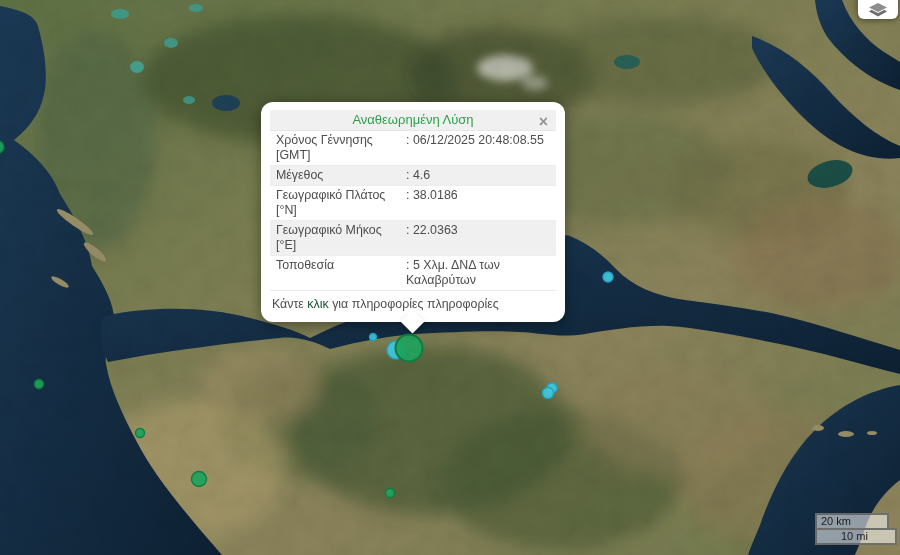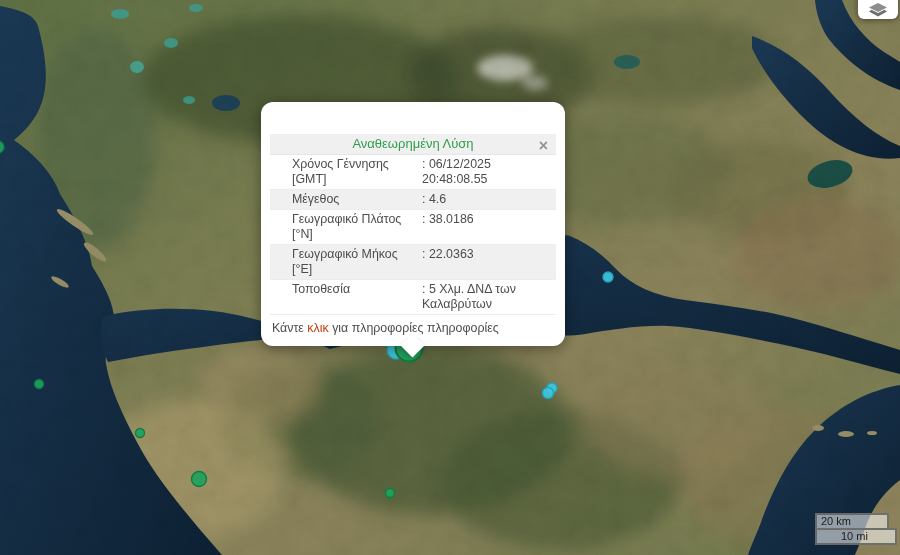--- a/index.html
+++ b/index.html
@@ -10,24 +10,24 @@
   
   .popup{position:absolute;left:261px;top:102px;width:304px;box-sizing:border-box;
          background:#fff;border-radius:12px;padding:8px 9px 9px 9px;
          box-shadow:0 3px 14px rgba(0,0,0,.4);color:#4d4d4d;font-size:12.4px;line-height:15px;}
   .popup-tip{position:absolute;left:50%;bottom:-8px;width:17px;height:17px;margin-left:-9px;
          background:#fff;transform:rotate(45deg);box-shadow:2px 2px 6px rgba(0,0,0,.18);}
   .popup-inner{position:relative;background:#fff;}
   .popup-close{position:absolute;top:5px;right:8px;color:#959595;font-size:16px;
          line-height:14px;font-weight:bold;cursor:pointer;font-family:"Liberation Sans",sans-serif;}
   .popup-title{background:#f0f0f0;text-align:center;font-size:13px;padding:2px 0 3px 0;
-         border-bottom:1px solid #e6e6e6;margin-top:24px;}
+         border-bottom:1px solid #e6e6e6;}
   .prow{display:flex;padding:2px 6px;border-bottom:1px solid #ececec;}
   .prow:nth-child(even){background:#f0f0f0;}
-  .plabel{flex:0 0 126px;padding-right:4px;margin-left:16px;}
+  .plabel{flex:0 0 126px;padding-right:4px;}
   .pvalue{flex:1;}
   .popup-footer{padding:6px 2px 1px 2px;}
   .popup-footer a{text-decoration:none;cursor:pointer;}
 
   
   .layers-ctl{position:absolute;top:-16px;right:2px;width:40px;height:35px;background:#fff;
          border-radius:6px;box-shadow:0 1px 6px rgba(0,0,0,.45);
          display:flex;align-items:flex-end;justify-content:center;cursor:pointer;}
   .layers-ctl svg{margin-bottom:2px;}
 
@@ -193,18 +193,18 @@
           <div class="prow">
             <div class="plabel">Γεωγραφικό Μήκος [°E]</div>
             <div class="pvalue">: 22.0363</div>
           </div>
           <div class="prow">
             <div class="plabel">Τοποθεσία</div>
             <div class="pvalue">: 5 Χλμ. ΔΝΔ των Καλαβρύτων</div>
           </div>
         </div>
       <div class="popup-footer">
-        <span>Κάντε </span><a style="color: #c2410c;">κλικ</a><span> για πληροφορίες πληροφορίες</span>
+        <span>Κάντε </span><a style="color: #14532d;">κλικ</a><span> για πληροφορίες πληροφορίες</span>
       </div>
     </div>
   </div>
 
 </div>
 
 </body></html>

